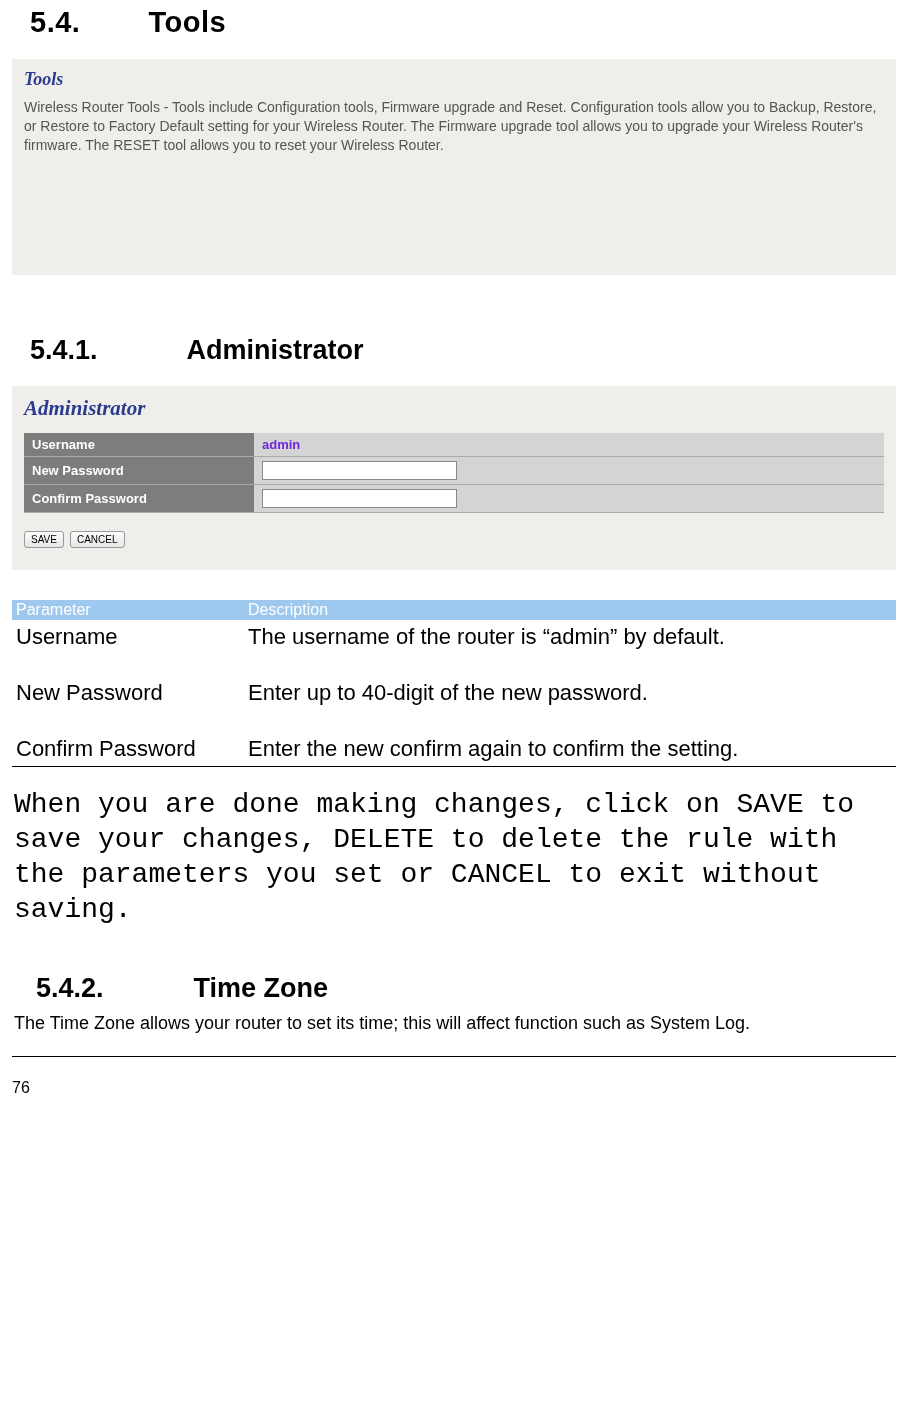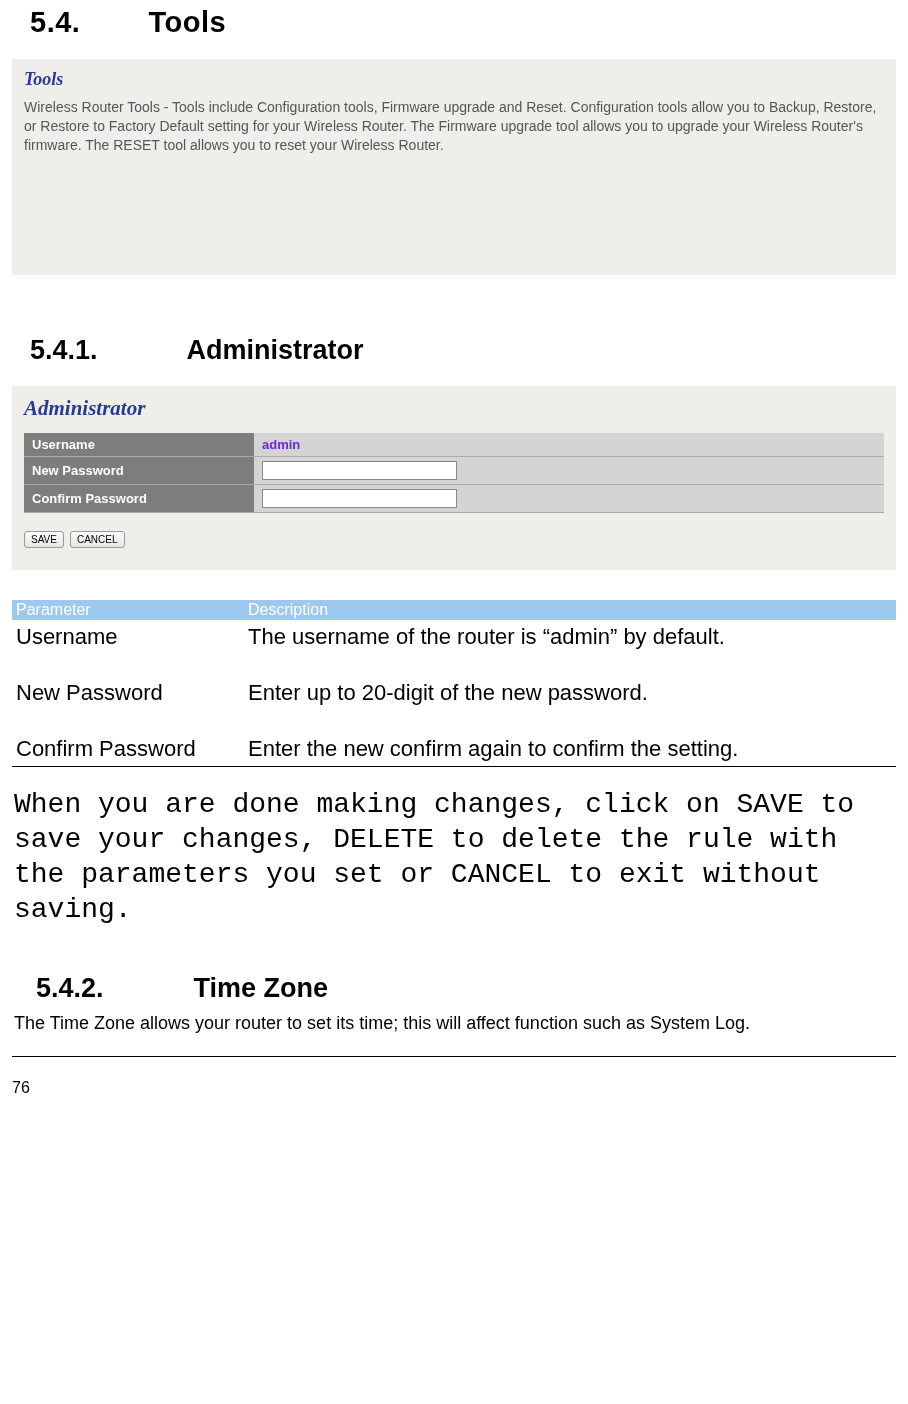--- a/index.html
+++ b/index.html
@@ -224,21 +224,21 @@
   <tr>
     <td>Username</td>
     <td>The username of the router is “admin” by default.</td>
   </tr>
   <tr class="spacer">
         <td></td>
         <td></td>
       </tr>
   <tr>
     <td>New Password</td>
-    <td>Enter up to 20-digit of the new password.</td>
+    <td>Enter up to 40-digit of the new password.</td>
   </tr>
   <tr class="spacer">
         <td></td>
         <td></td>
       </tr>
   <tr class="last-data">
     <td>Confirm Password</td>
     <td>Enter the new confirm again to confirm the setting.</td>
   </tr>
 </tbody>

